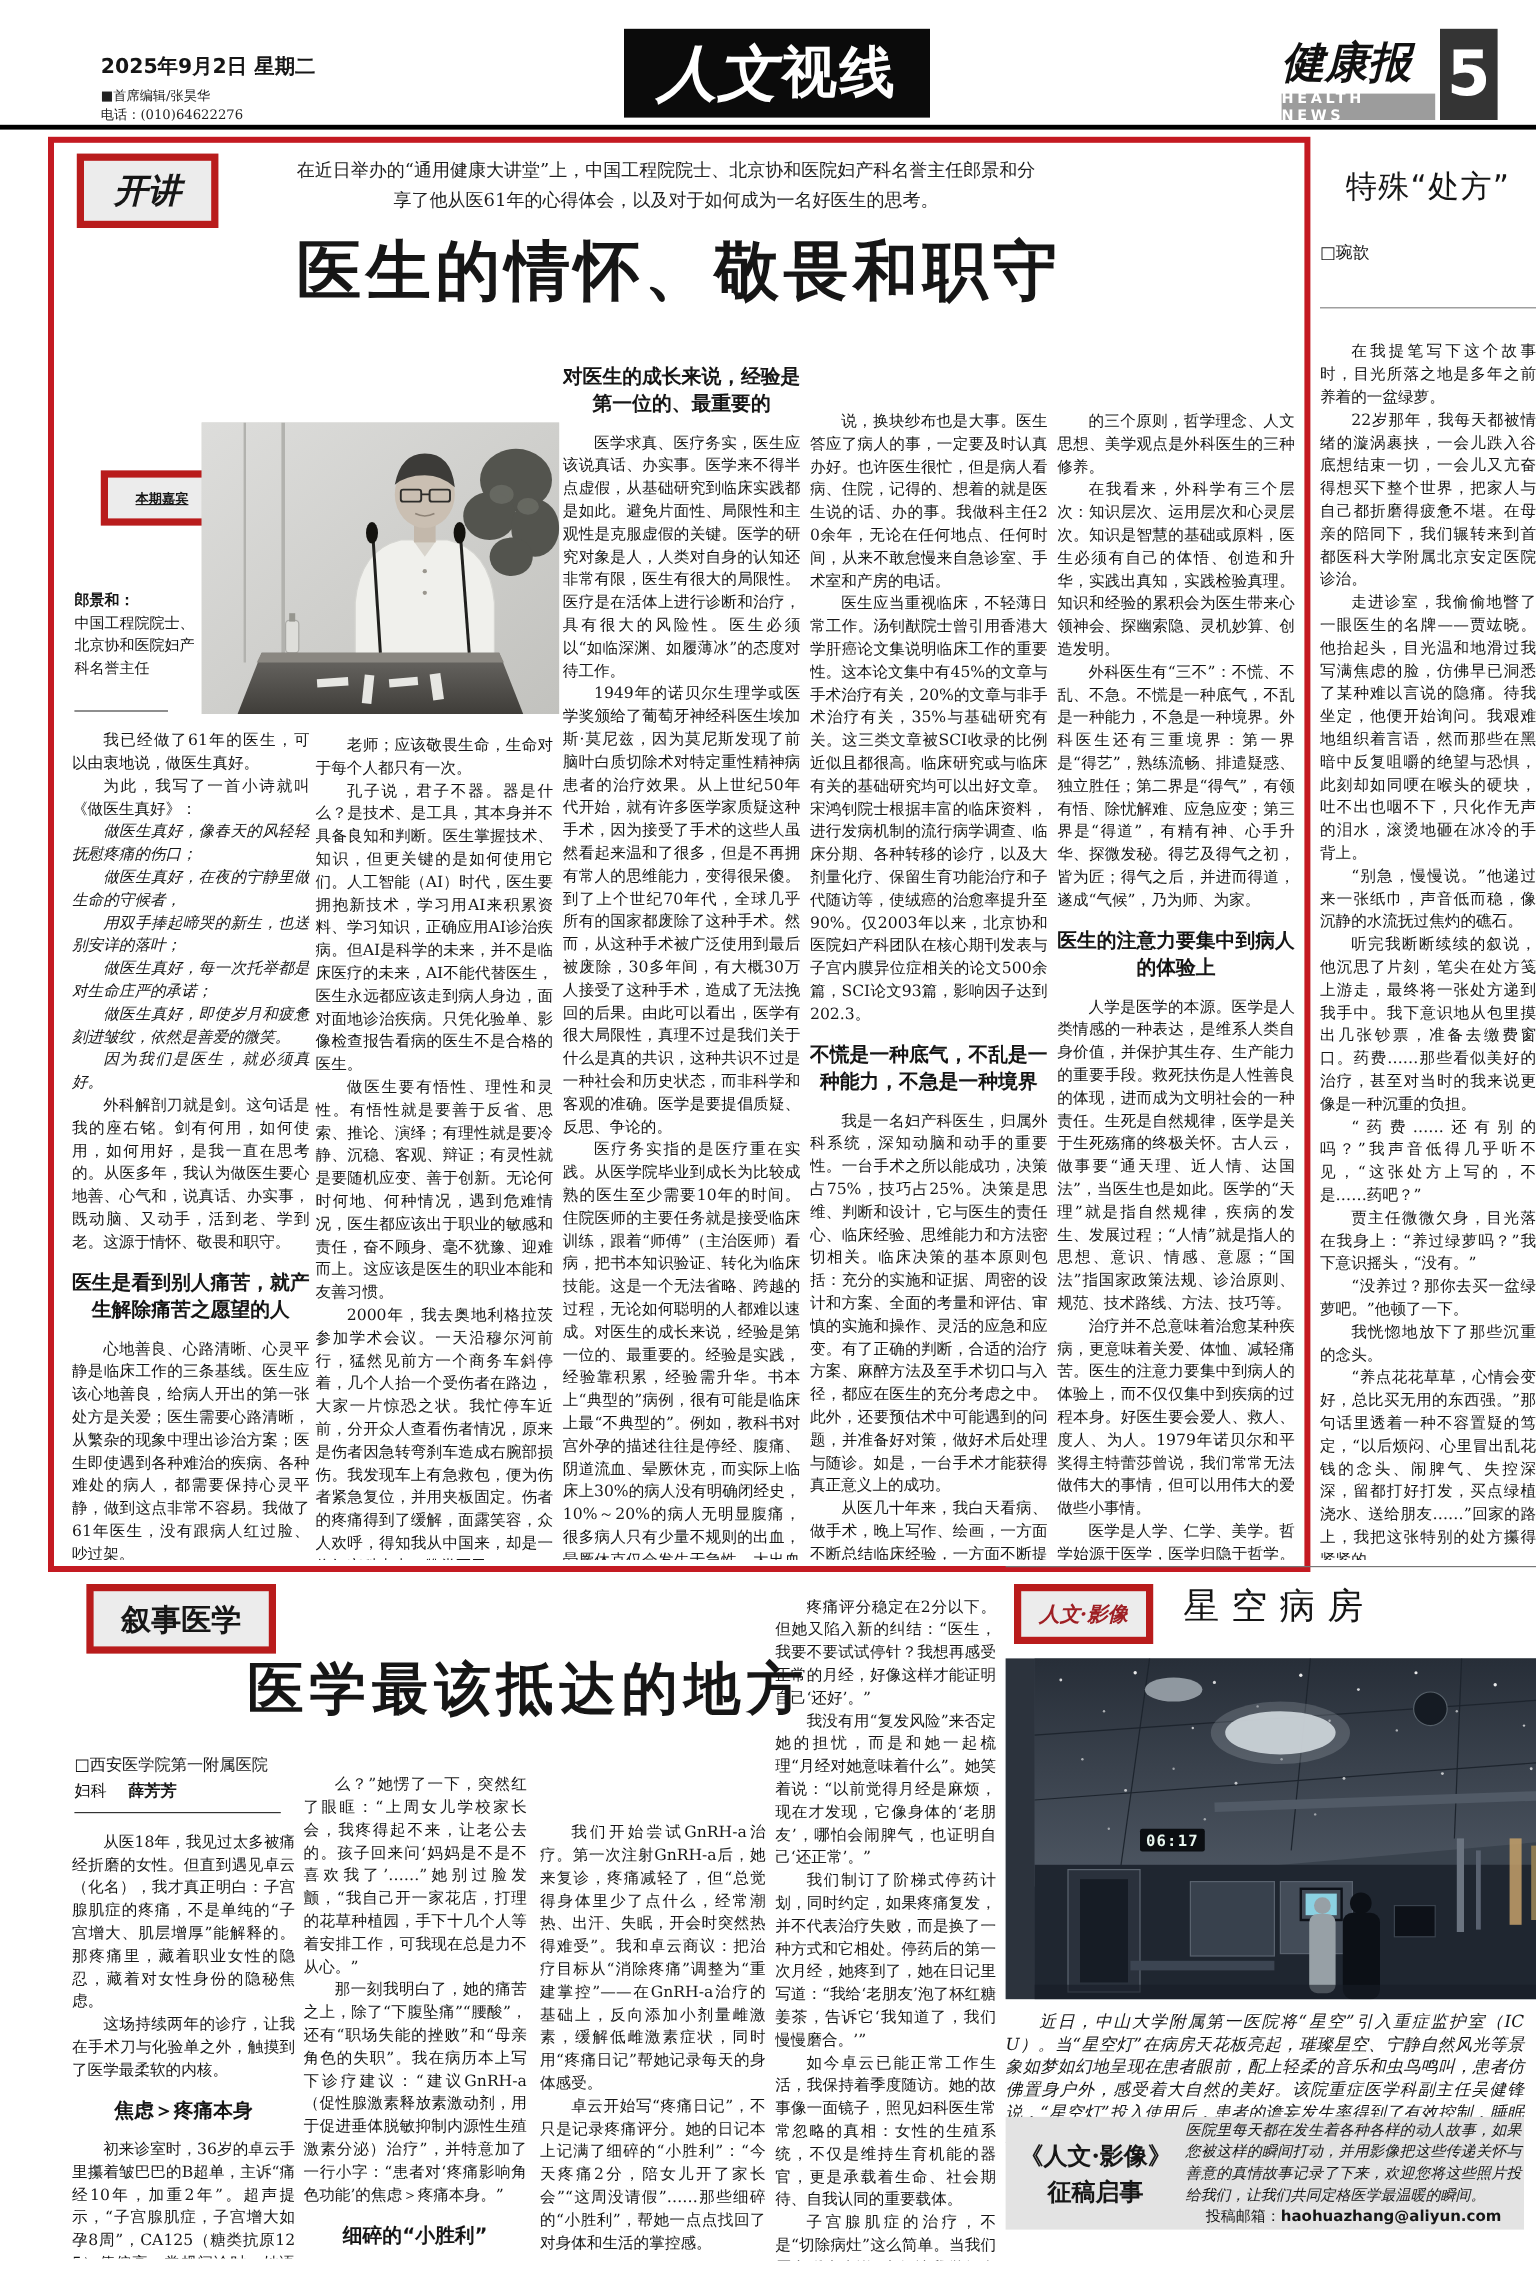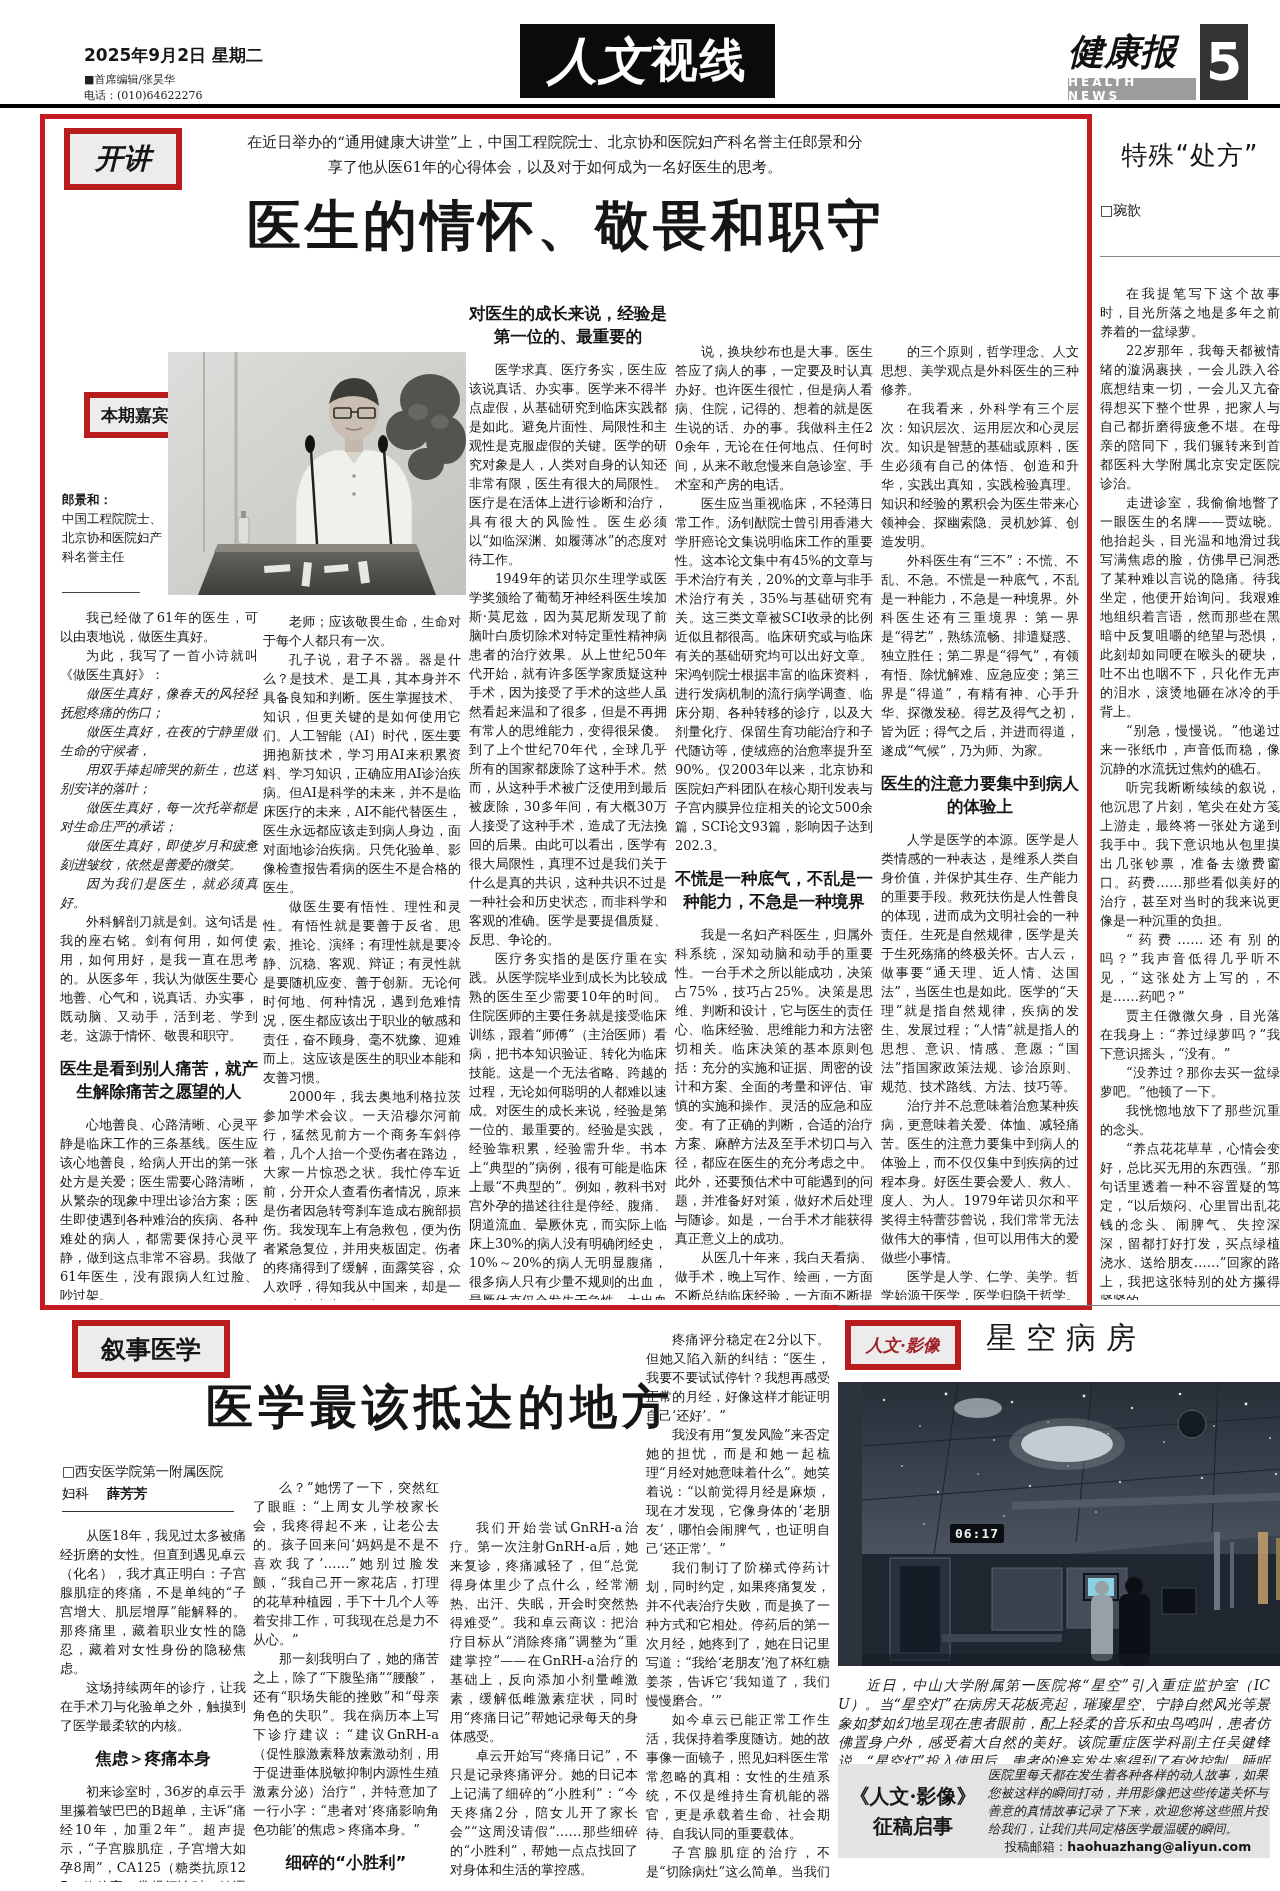--- a/index.html
+++ b/index.html
@@ -23,21 +23,21 @@
           display:flex;align-items:center;justify-content:center;}
   .hdr-rule{left:0;top:104px;width:1280px;height:4px;background:#000;}
   
   .redbox{left:40px;top:114px;width:1042px;height:1186px;border:5px solid #c41a22;background:#fff;}
   .tag-box{background:#ececec;border:6px solid #b91c1c;display:flex;align-items:center;justify-content:center;
            font-weight:bold;font-family:"DejaVu Serif",serif;}
   .kaijiang{left:64px;top:128px;width:106px;height:50px;font-size:28px;font-style:italic;}
   .intro{left:240px;top:130px;width:630px;font-size:15px;line-height:25px;text-align:center;color:#222;}
   .headline{left:60px;top:190px;width:1012px;text-align:center;font-family:"DejaVu Sans","Liberation Sans",sans-serif;
             font-weight:900;font-size:54px;letter-spacing:4px;white-space:nowrap;}
-  .guest-label{left:84px;top:392px;width:90px;height:34px;font-size:17px;}
+  .guest-label{left:84px;top:392px;width:90px;height:34px;font-size:11px;text-decoration:underline;}
   .guest-photo{left:168px;top:352px;width:298px;height:243px;background:#d6d6d2;}
   .guest-caption{left:62px;top:490px;width:100px;font-size:12.5px;line-height:19px;}
   .guest-caption b{display:block;font-family:"DejaVu Sans",sans-serif;}
   .caption-rule{left:62px;top:592px;width:78px;height:1px;background:#444;}
   
   .coltext{font-size:13px;line-height:19px;text-align:justify;word-break:break-all;overflow:hidden;}
   .coltext p{margin:0;text-indent:2em;}
   .coltext p.poem{font-style:italic;}
   .coltext p.subhead{text-indent:0;text-align:center;font-family:"DejaVu Sans","Liberation Sans",sans-serif;
                      font-weight:bold;font-size:16.5px;line-height:23px;margin:12px 0;word-break:normal;}

